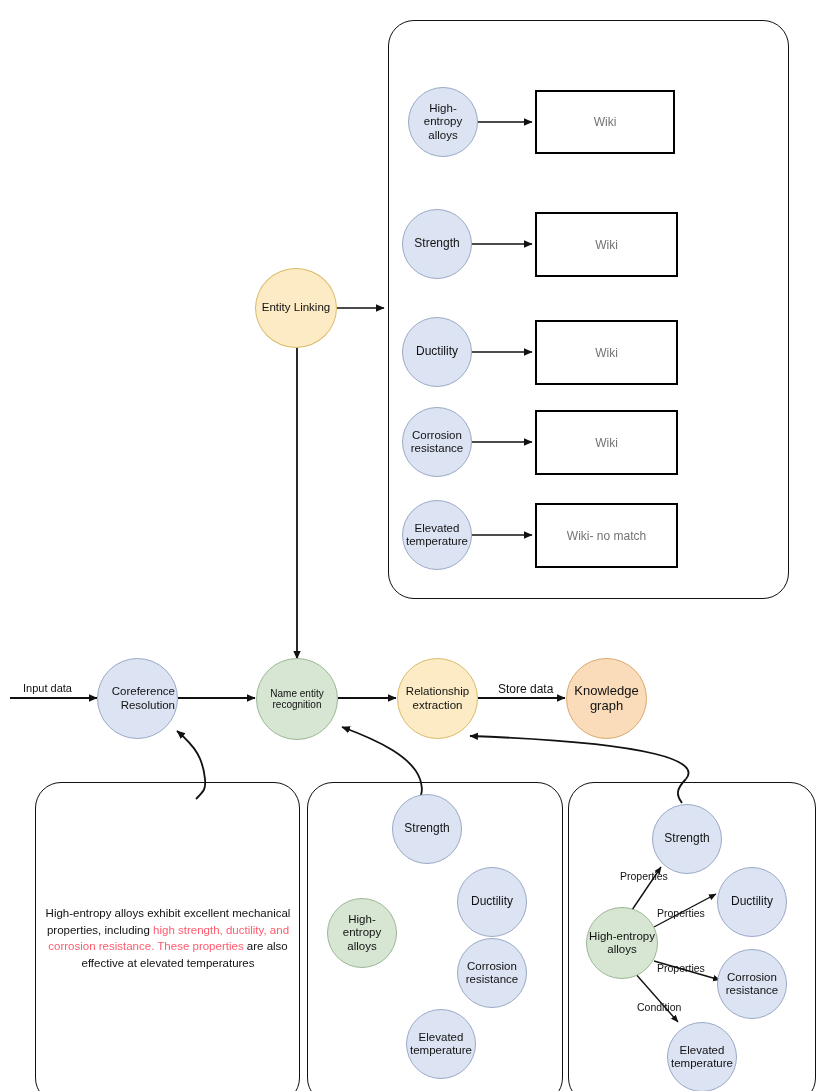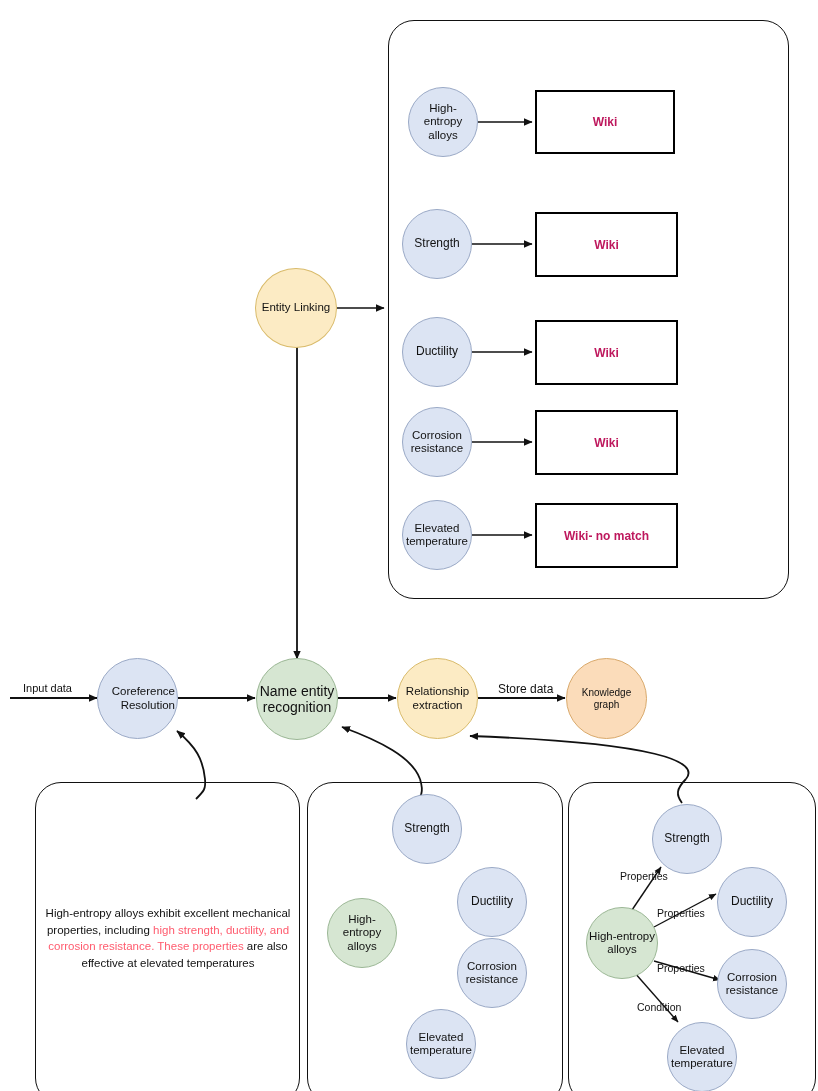--- a/index.html
+++ b/index.html
@@ -10,21 +10,21 @@
   .node{position:absolute;border-radius:50%;display:flex;align-items:center;
         justify-content:center;text-align:center;line-height:1.15;
         color:#111;box-sizing:border-box;}
   .node span{display:block;padding:0 2px;}
   .blue  {background:#dce4f3;border:1px solid #9aa9c6;}
   .green {background:#d6e6d2;border:1px solid #9bb795;}
   .yellow{background:#fcebc4;border:1px solid #d9bb6b;}
   .orange{background:#fbdcba;border:1px solid #d9a96b;}
   .wikibox{position:absolute;background:#ffffff;border:2px solid #000;
            display:flex;align-items:center;justify-content:center;
-           color:#be185d;box-sizing:border-box;font-weight:bold;}
+           color:#737373;box-sizing:border-box;}
   .panel{position:absolute;border:1.6px solid #111;border-radius:26px;
          background:transparent;box-sizing:border-box;}
   .edgelabel{position:absolute;color:#111;white-space:nowrap;}
   .para{position:absolute;text-align:center;color:#111;line-height:1.45;}
   .para .hl{color:#ff5b6e;}
 </style>
 </head>
 <body>
 
 <div id="stage">
@@ -118,33 +118,33 @@
   </div>
 
   <div class="edgelabel" style="left:23px;top:665px;font-size:11px;">
     <span>Input data</span>
   </div>
 
   <div class="node blue" style="left:97px;top:641px;width:81px;height:81px;font-size:11.5px;text-align:right;">
     <span>Coreference Resolution</span>
   </div>
 
-  <div class="node green" style="left:256px;top:641px;width:82px;height:82px;font-size:14px;align-items:center;">
+  <div class="node green" style="left:256px;top:641px;width:82px;height:82px;font-size:10px;align-items:center;">
     <span>Name entity recognition</span>
   </div>
 
   <div class="node yellow" style="left:397px;top:641px;width:81px;height:81px;font-size:11.5px;">
     <span>Relationship extraction</span>
   </div>
 
   <div class="edgelabel" style="left:498px;top:665px;font-size:12px;">
     <span>Store data</span>
   </div>
 
-  <div class="node orange" style="left:566px;top:641px;width:81px;height:81px;font-size:10px;">
+  <div class="node orange" style="left:566px;top:641px;width:81px;height:81px;font-size:13px;">
     <span>Knowledge graph</span>
   </div>
 
   <div class="para" style="left:42px;top:888px;width:252px;font-size:11.5px;">
     <span>High-entropy alloys  exhibit excellent mechanical properties, including </span><span class="hl">high strength, ductility, and corrosion resistance. These properties</span><span> are also effective at elevated temperatures</span>
   </div>
 
   <div class="node blue" style="left:392px;top:777px;width:70px;height:70px;font-size:12px;">
     <span>Strength</span>
   </div>

